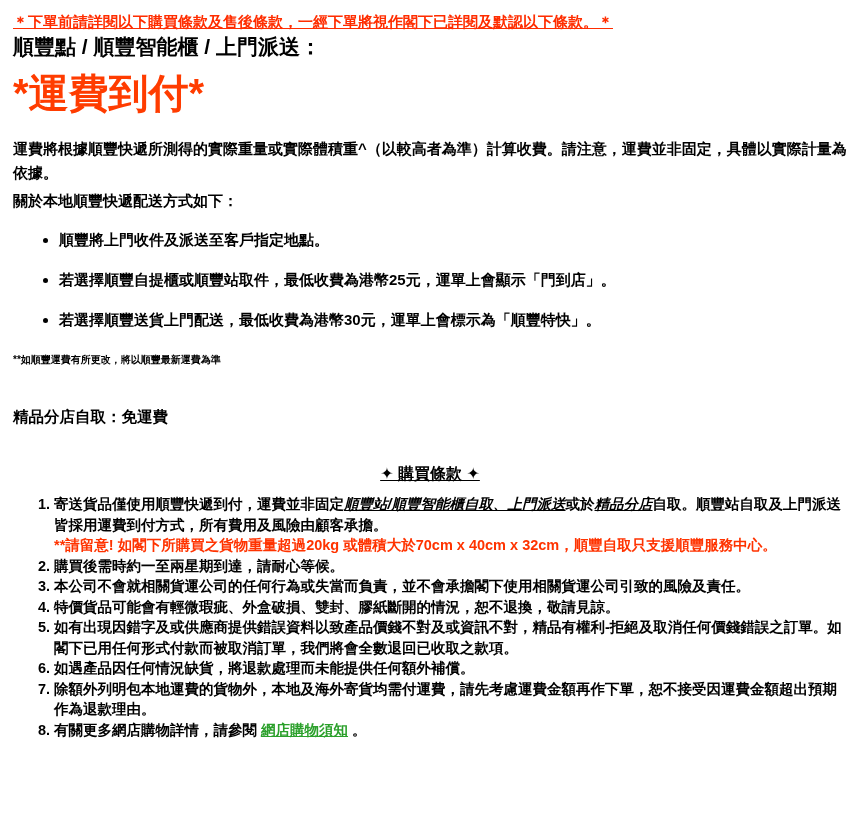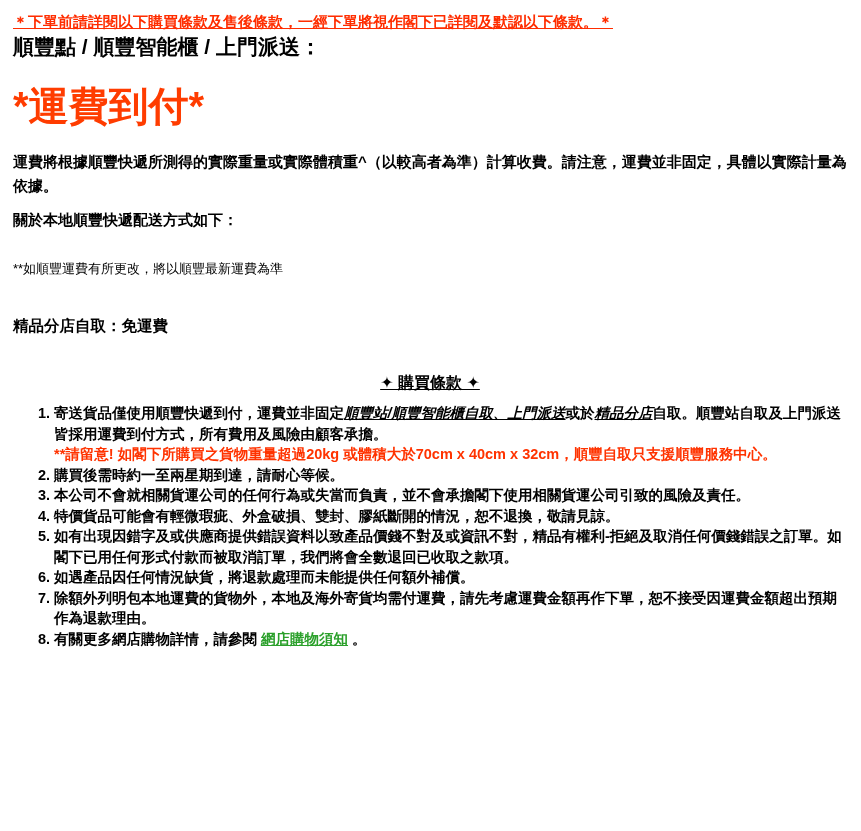--- a/index.html
+++ b/index.html
@@ -34,57 +34,57 @@
   }
 
   .subtitle {
     margin-top: 1px;
     font-size: 21px;
     font-weight: bold;
     line-height: 28px;
   }
 
   .big-title {
-    margin-top: 21px;
+    margin-top: 8px;
     font-size: 40px;
     font-weight: bold;
     color: #FF3C00;
     line-height: 48px;
   }
 
   .desc {
     margin-top: 20px;
     font-size: 15px;
     font-weight: bold;
     line-height: 24px;
   }
 
   .delivery-intro {
-    margin-top: 10px;
+    margin-top: 4px;
     font-size: 15px;
     font-weight: bold;
     line-height: 24px;
   }
 
   ul.delivery {
     margin-top: 15px;
     padding-left: 46px;
     list-style: disc outside;
   }
   ul.delivery li {
     font-size: 15px;
     font-weight: bold;
     line-height: 23px;
     margin-bottom: 17px;
   }
 
   .sf-note {
-    margin-top: 27px;
-    font-size: 13px;
-    font-weight: normal;
+    margin-top: 19px;
+    font-size: 10px;
+    font-weight: bold;
     line-height: 20px;
   }
 
   .pickup-free {
     margin-top: 36px;
     font-size: 15.5px;
     font-weight: bold;
     line-height: 21px;
   }
 
@@ -131,20 +131,25 @@
 
 
   <div class="subtitle">順豐點 / 順豐智能櫃 / 上門派送：</div>
 
   <div class="big-title">*運費到付*</div>
 
   <div class="desc">運費將根據順豐快遞所測得的實際重量或實際體積重^（以較高者為準）計算收費。請注意，運費並非固定，具體以實際計量為依據。</div>
 
   <div class="delivery-intro">關於本地順豐快遞配送方式如下：</div>
 
+  <ul class="delivery">
+    <li>順豐將上門收件及派送至客戶指定地點。</li>
+    <li>若選擇順豐自提櫃或順豐站取件，最低收費為港幣25元，運單上會顯示「門到店」。</li>
+    <li>若選擇順豐送貨上門配送，最低收費為港幣30元，運單上會標示為「順豐特快」。</li>
+  </ul>
 
   <div class="sf-note">**如順豐運費有所更改，將以順豐最新運費為準</div>
 
   <div class="pickup-free">精品分店自取：免運費</div>
 
   <div class="h-terms">✦ 購買條款 ✦</div>
 
   <ol class="terms">
     <li>
       <span>寄送貨品僅使用順豐快遞到付，運費並非固定</span><span class="ulined">順豐站/順豐智能櫃自取、上門派送</span><span>或於</span><span class="ulined">精品分店</span><span>自取。順豐站自取及上門派送皆採用運費到付方式，所有費用及風險由顧客承擔。</span>

